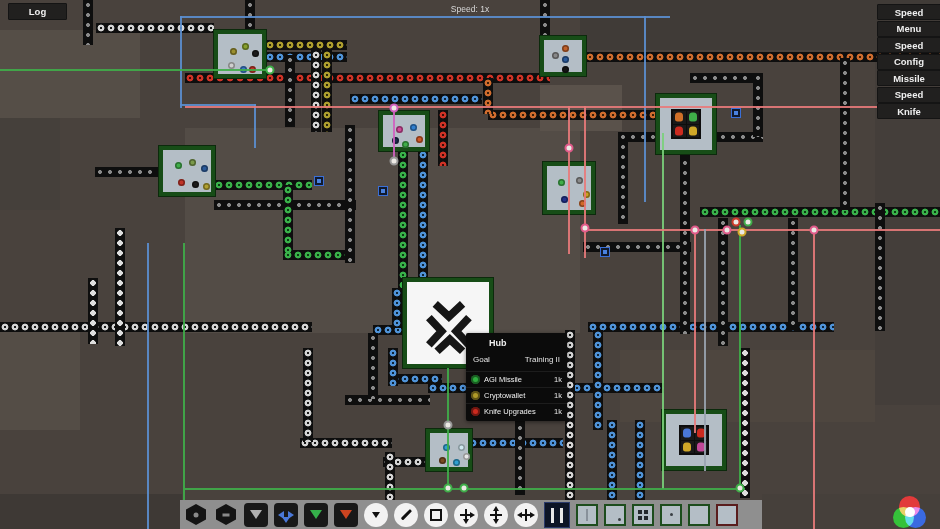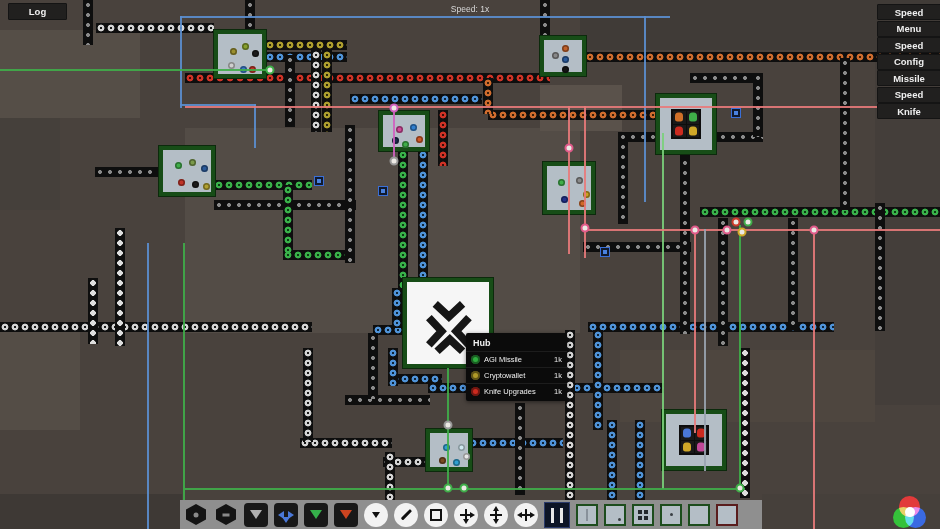--- a/index.html
+++ b/index.html
@@ -19,21 +19,21 @@
   .mblock{position:absolute;left:50%;top:50%;transform:translate(-50%,-50%);width:30px;height:30px;
           background:#0d0d0d;display:grid;grid-template-columns:1fr 1fr;grid-template-rows:1fr 1fr;
           gap:1px;padding:2px;box-sizing:border-box;}
   .mcell{position:relative;background:#191919;}
   .mcell i{position:absolute;left:50%;top:50%;transform:translate(-50%,-50%);width:8px;height:9px;
            border-radius:40% 40% 30% 30%;display:block;}
   .hub{position:absolute;background:#f6f6f6;border:4px solid #174d17;box-sizing:border-box;z-index:6;
        box-shadow:0 0 0 1px #0c2a0c;}
   .tooltip{position:absolute;left:466px;top:333px;width:101px;background:#0b0b0b;z-index:40;
            border-radius:2px;color:#f0f0f0;padding-bottom:2px;box-shadow:0 1px 4px rgba(0,0,0,.5);}
-  .tt-title{font-size:9px;font-weight:bold;padding:5px 7px 3px;}
+  .tt-title{font-size:9px;font-weight:bold;padding:5px 7px 3px;margin-left:16px;}
   .tt-goal{display:flex;justify-content:space-between;font-size:8px;padding:4px 7px 7px;color:#e4e4e4;}
   .tt-item{display:flex;align-items:center;gap:4px;font-size:7.5px;padding:3px 5px;border-top:1px solid #1d1d1d;}
   .tt-ico{width:9px;height:9px;border-radius:50%;box-shadow:inset 0 0 0 2px rgba(0,0,0,.45);flex:0 0 auto;}
   .tt-amt{margin-left:auto;color:#e8e8e8;}
   .hud-btn{position:absolute;background:#21201f;color:#efefef;font-size:9.5px;font-weight:bold;
            display:flex;align-items:center;justify-content:center;z-index:100;border-radius:1px;
            border:1px solid #141414;cursor:pointer;}
   .speed{position:absolute;left:0;right:0;top:4px;text-align:center;color:#d8d8d8;font-size:8.5px;z-index:100;}
   .toolbar{position:absolute;left:180px;top:500px;width:582px;height:29px;background:#8f8f8f;
            display:flex;align-items:center;gap:6px;padding:0 4px;box-sizing:border-box;z-index:100;}
@@ -70,20 +70,24 @@
   <div class="hud-btn" style="left:8px;top:3px;width:57px;height:15px;">
       <span>Log</span>
     </div>
 
   <div class="speed"><span>Speed: 1x</span></div>
 
   <div id="menu-col"></div>
 
   <div class="tooltip">
     <div class="tt-title">Hub</div>
+    <div class="tt-goal">
+      <span>Goal</span>
+      <span>Training II</span>
+    </div>
     <div id="tt-items">
         <div class="tt-item">
           <span class="tt-ico" style="background: rgb(47, 174, 63);"></span>
           <span>AGI Missile</span>
           <span class="tt-amt">1k</span>
         </div>
         <div class="tt-item">
           <span class="tt-ico" style="background: rgb(176, 154, 40);"></span>
           <span>Cryptowallet</span>
           <span class="tt-amt">1k</span>

